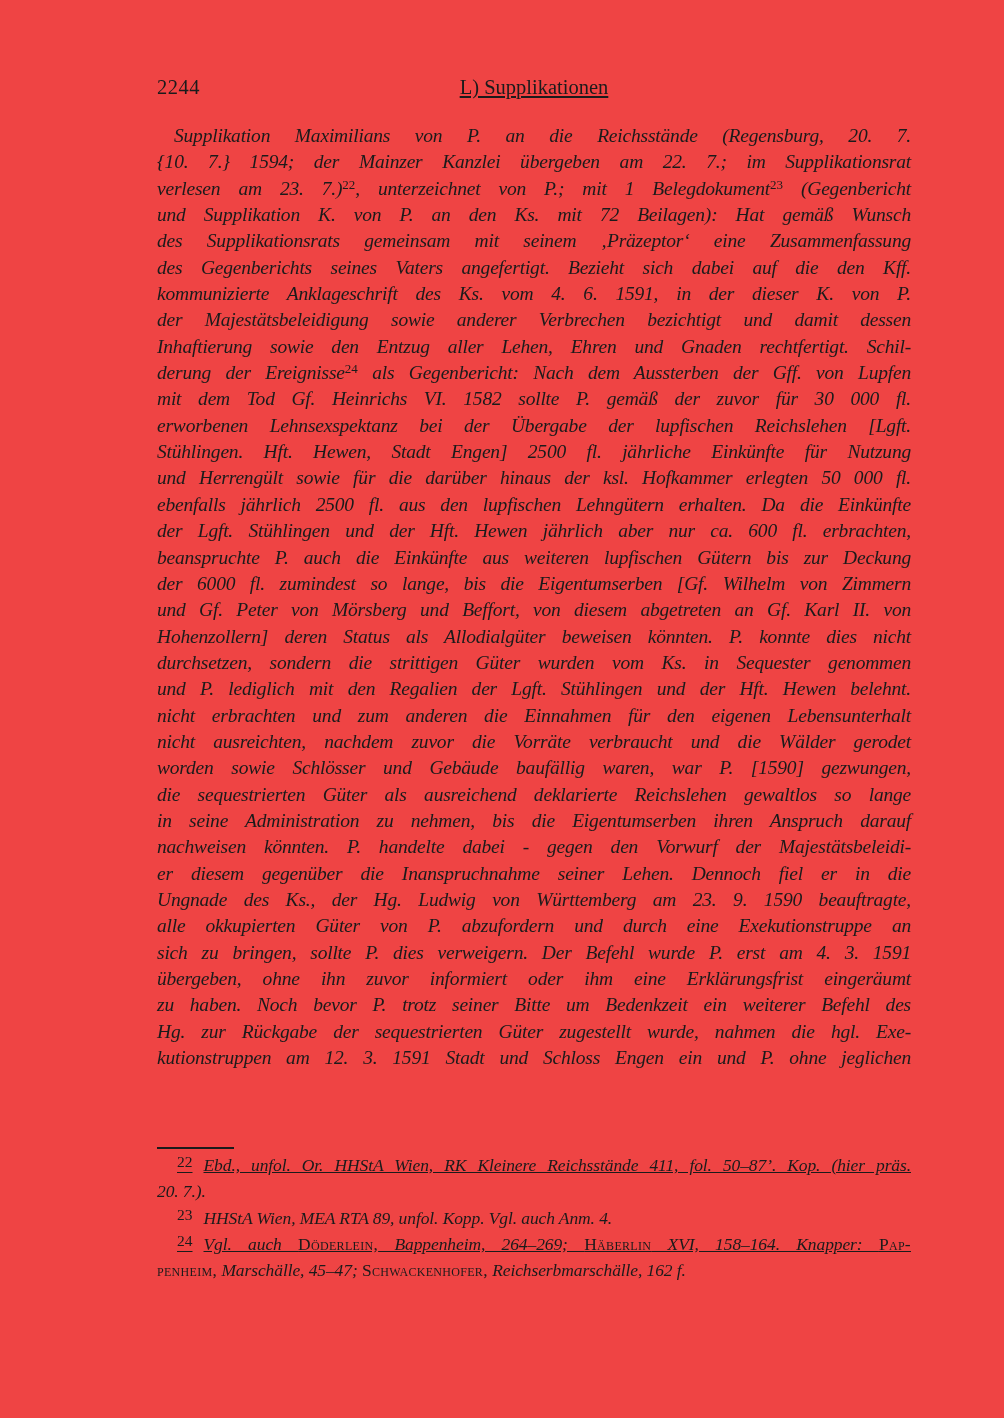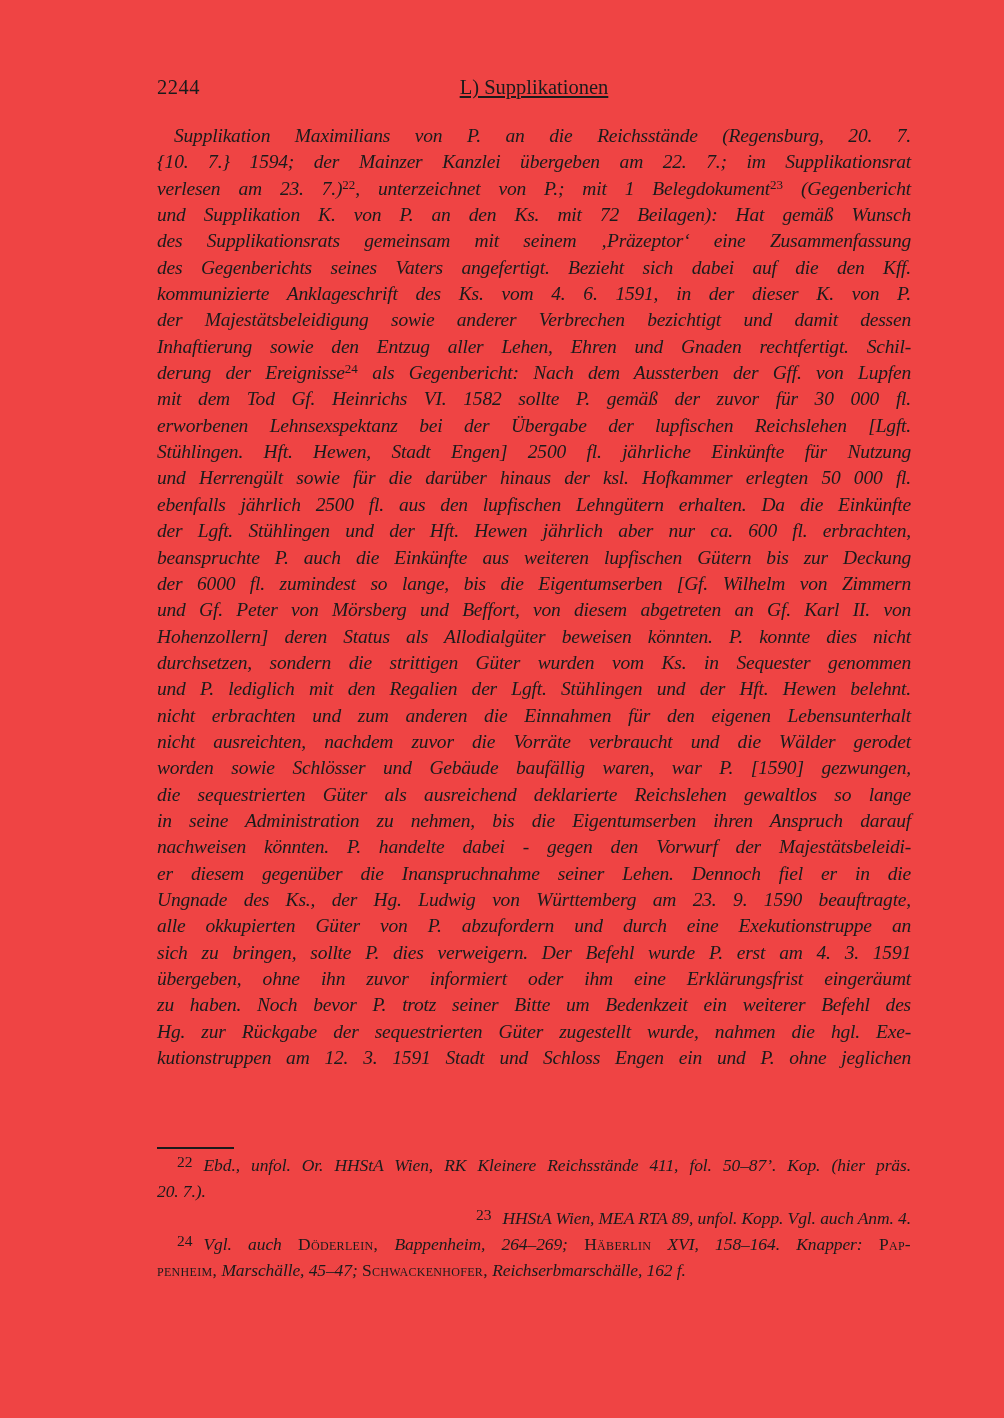--- a/index.html
+++ b/index.html
@@ -36,22 +36,22 @@
   .fnrule{
     position:absolute;left:157px;top:1147px;width:77px;height:0;
     border-top:2px solid #1b1b1b;
   }
   .footnotes{
     position:absolute;left:157px;top:1152px;width:754px;
     font-size:17.5px;font-style:italic;line-height:26.3px;
     letter-spacing:-0.1px;
   }
   .fn-line{text-align:left;}
-  .fn-line.justify{text-align:justify;text-align-last:justify;}
-  .fn-line.first{text-indent:20px;text-align:right;}
+  .fn-line.justify{text-align:justify;text-align-last:justify;text-decoration:underline;}
+  .fn-line.first{text-indent:20px;}
   .fn-num{
     font-style:normal;font-size:15.5px;line-height:0;
     vertical-align:4px;margin-right:11px;letter-spacing:0;
   }
   .sc{font-style:normal;font-variant:small-caps;letter-spacing:0.3px;}
 </style>
 </head>
 <body>
 
 <div class="page">

